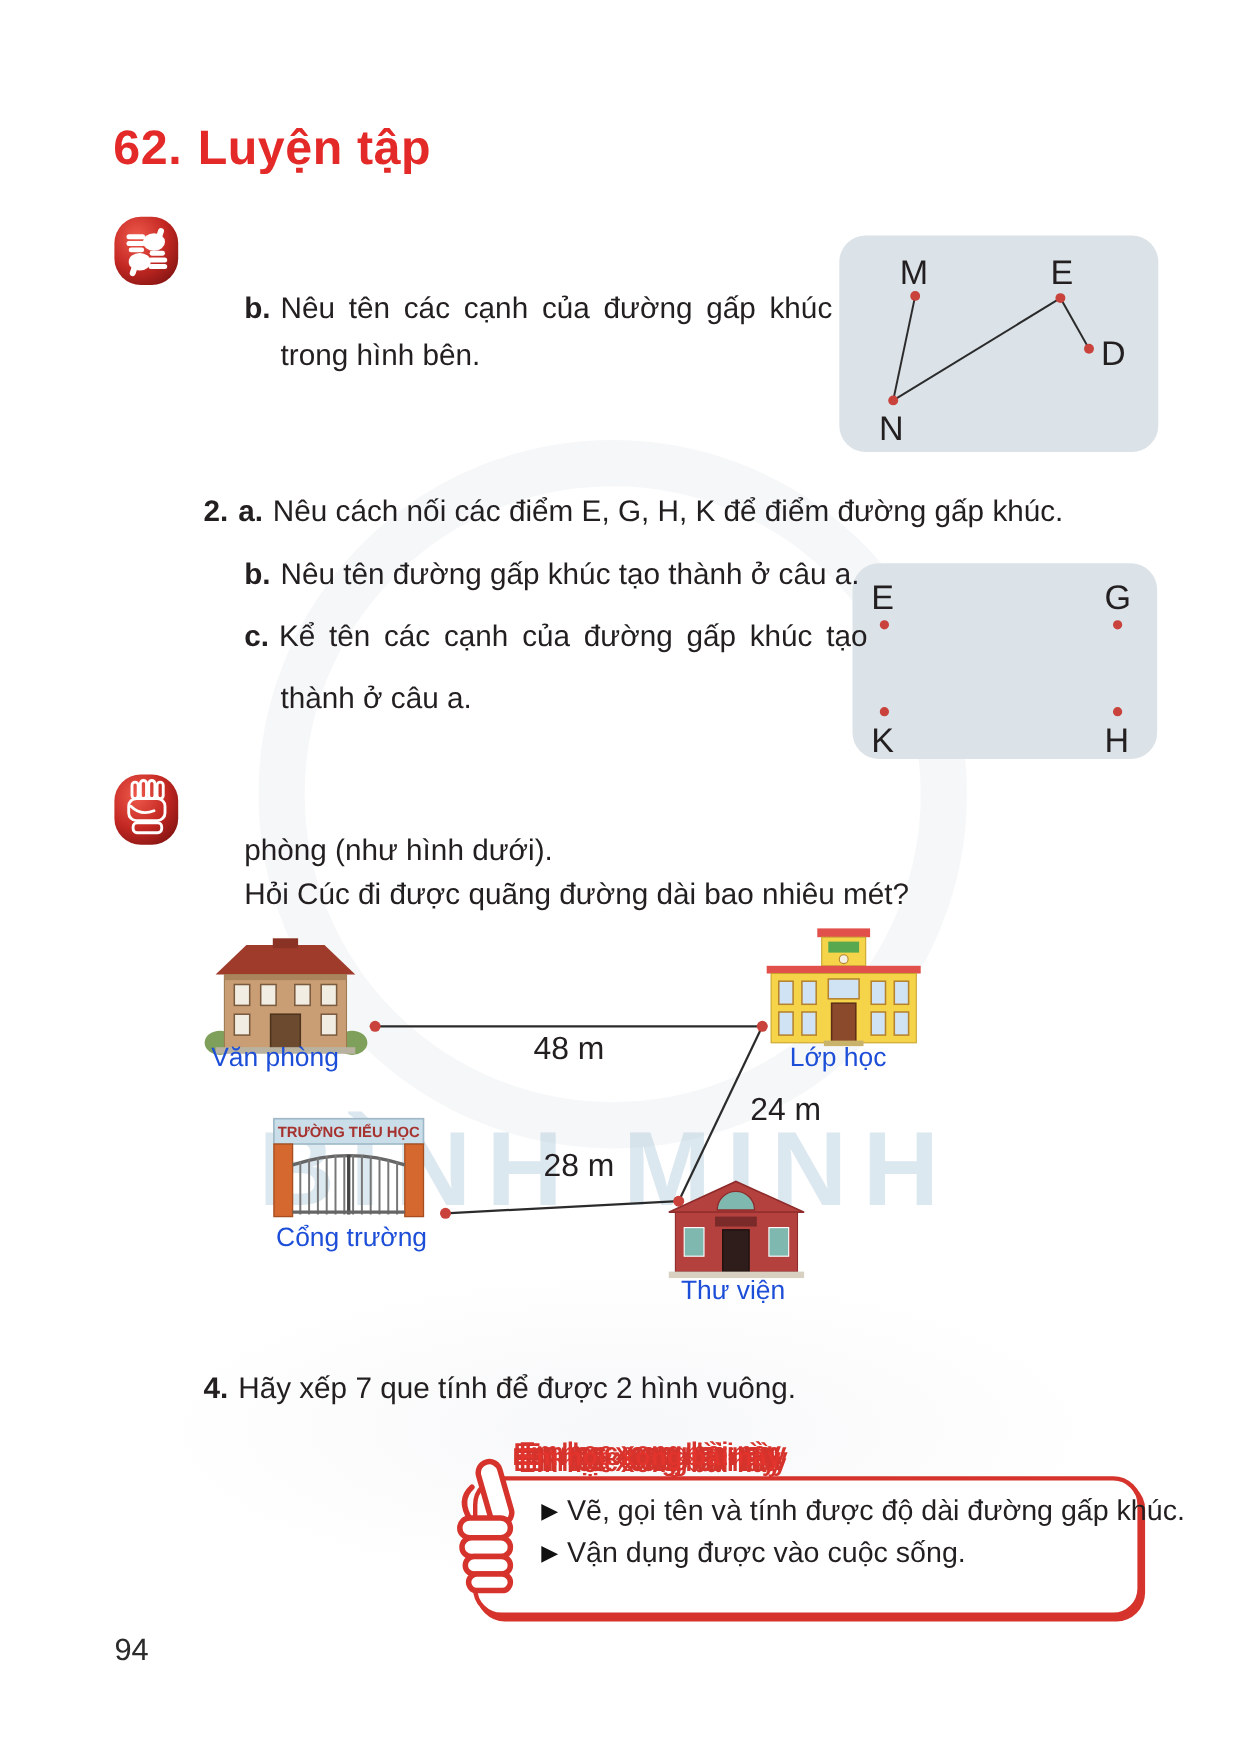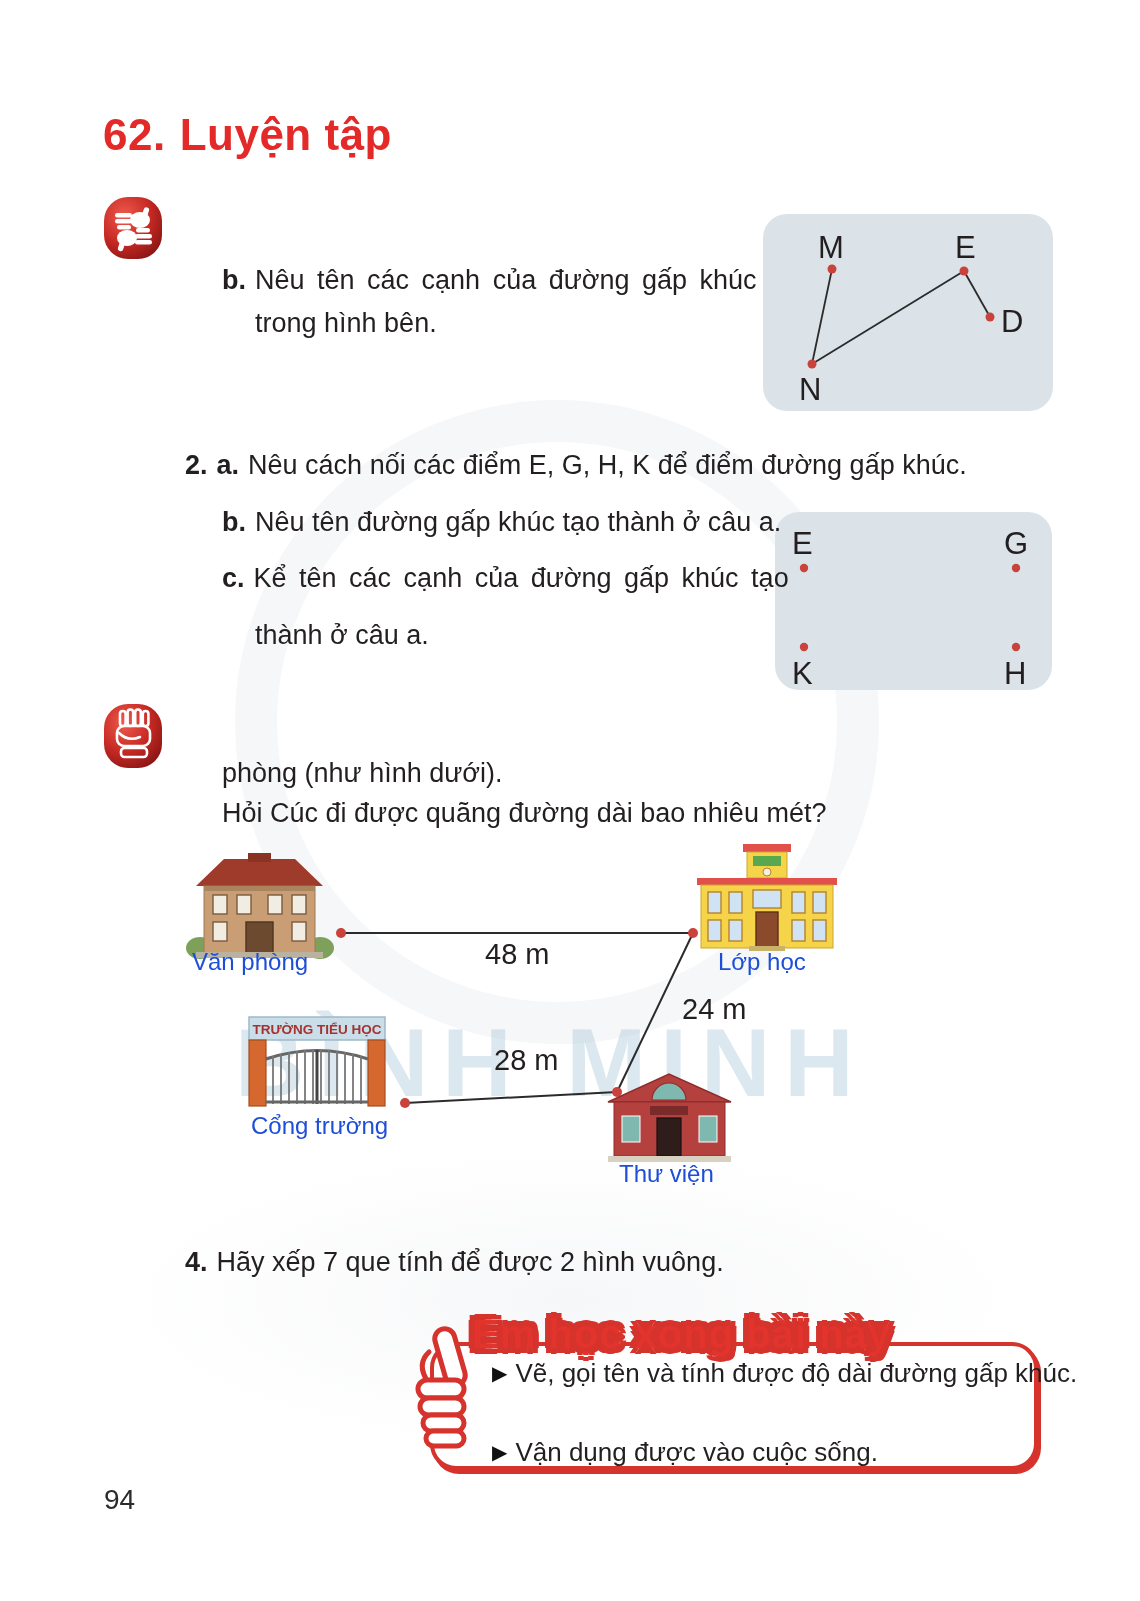--- a/index.html
+++ b/index.html
@@ -27,21 +27,21 @@
   .panel svg{display:block;}
   .pt{font-size:31px;fill:#231F20;font-family:"Liberation Sans",sans-serif;}
   
   .map-lines{position:absolute;left:170px;top:840px;z-index:1;}
   .bldg{position:absolute;z-index:2;}
   .map-label{position:absolute;font-size:24px;color:#1d4ed8;z-index:3;white-space:nowrap;}
   .dist{position:absolute;font-size:29px;color:#231F20;z-index:3;white-space:nowrap;margin-left:20px;}
   
   .sum-box{position:absolute;left:430px;top:1342px;width:600px;height:120px;background:#ffffff;
            border:4px solid #D5332C;border-radius:26px;box-shadow:3px 4px 0 #D5332C;z-index:2;}
-  .sum-title{position:absolute;left:472px;top:1312px;font-size:40px;font-weight:700;z-index:4;
+  .sum-title{position:absolute;left:472px;top:1312px;font-size:22px;font-weight:700;z-index:4;
              color:#E2342C;letter-spacing:1px;white-space:nowrap;
              text-shadow:
                -6px 0 0 #D5332C,6px 0 0 #D5332C,0 -6px 0 #D5332C,0 6px 0 #D5332C,
                -5px -5px 0 #D5332C,5px -5px 0 #D5332C,-5px 5px 0 #D5332C,5px 5px 0 #D5332C,
                -3px 0 0 #ffffff,3px 0 0 #ffffff,0 -3px 0 #ffffff,0 3px 0 #ffffff,
                -2px -2px 0 #ffffff,2px -2px 0 #ffffff,-2px 2px 0 #ffffff,2px 2px 0 #ffffff;}
   .sum-bullet{position:absolute;font-size:26px;color:#231F20;z-index:4;white-space:nowrap;}
   .sum-bullet .tri{font-size:20px;margin-right:8px;position:relative;top:-2px;color:#111;}
   .thumb-icon{position:absolute;left:402px;top:1320px;z-index:5;}
   
@@ -289,19 +289,19 @@
         <rect x="16" y="60" width="46" height="18" rx="9"></rect>
         <rect x="18" y="78" width="44" height="17" rx="8.5"></rect>
         <rect x="21" y="95" width="41" height="16" rx="8"></rect>
         <rect x="24" y="111" width="38" height="15" rx="7.5"></rect>
       </g>
     </svg>
   </div>
   <div class="sum-bullet" style="left:492px;top:1358px;">
     <span class="tri">▶</span><span>Vẽ, gọi tên và tính được độ dài đường gấp khúc.</span>
   </div>
-  <div class="sum-bullet" style="left:492px;top:1396px;margin-top:41px;">
+  <div class="sum-bullet" style="left:492px;top:1396px;">
     <span class="tri">▶</span><span>Vận dụng được vào cuộc sống.</span>
   </div>
 
   <div class="page-num">94</div>
 
 </div>
 
 </body></html>

